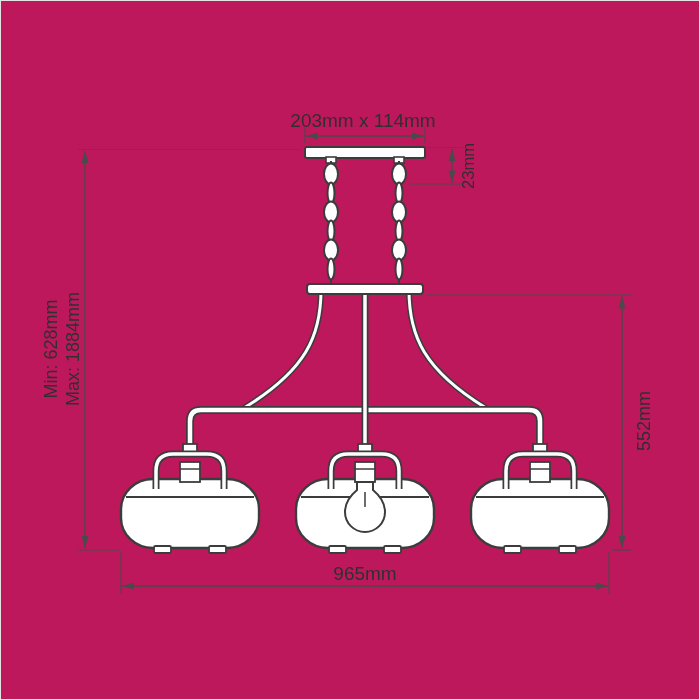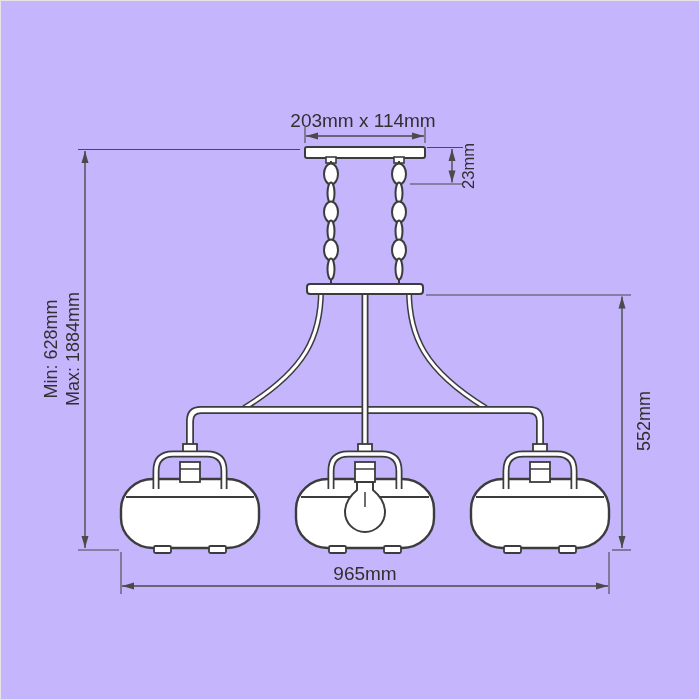--- a/index.html
+++ b/index.html
@@ -1,17 +1,17 @@
 <!DOCTYPE html>
 <html style="--line: #3c3c3c; --dim: #4a4a4a; --text: #303030;"><head>
 <meta charset="utf-8">
 <title>Chandelier Dimension Diagram</title>
 <style>
   html,body{margin:0;padding:0;background:#fff;}
-  .canvas{position:relative;width:700px;height:700px;background:#c4b5fd;box-shadow:inset 0 0 0 1px #e4e4e4;overflow:hidden;}
+  .canvas{position:relative;width:700px;height:700px;background:#be185d;box-shadow:inset 0 0 0 1px #e4e4e4;overflow:hidden;}
   svg{display:block;}
   text{fill:var(--text,#303030);font-family:"Liberation Sans",sans-serif;}
   .lab{font-size:19px;}
   .lab-sm{font-size:16.5px;}
   .lab-v{font-size:18px;}
   .dim{stroke:var(--dim,#4a4a4a);stroke-width:1.4;fill:none;}
   .ext{stroke:var(--dim,#4a4a4a);stroke-width:1.1;fill:none;}
   .arw{fill:var(--dim,#4a4a4a);stroke:none;}
   .ln{stroke:var(--line,#3c3c3c);fill:none;}
   .fw{stroke:var(--line,#3c3c3c);fill:#ffffff;}

